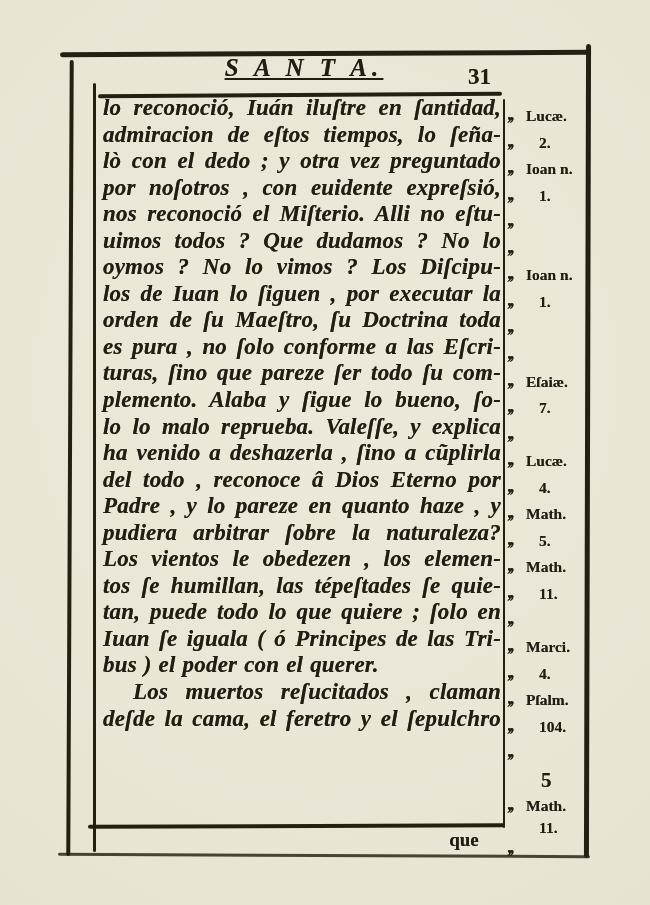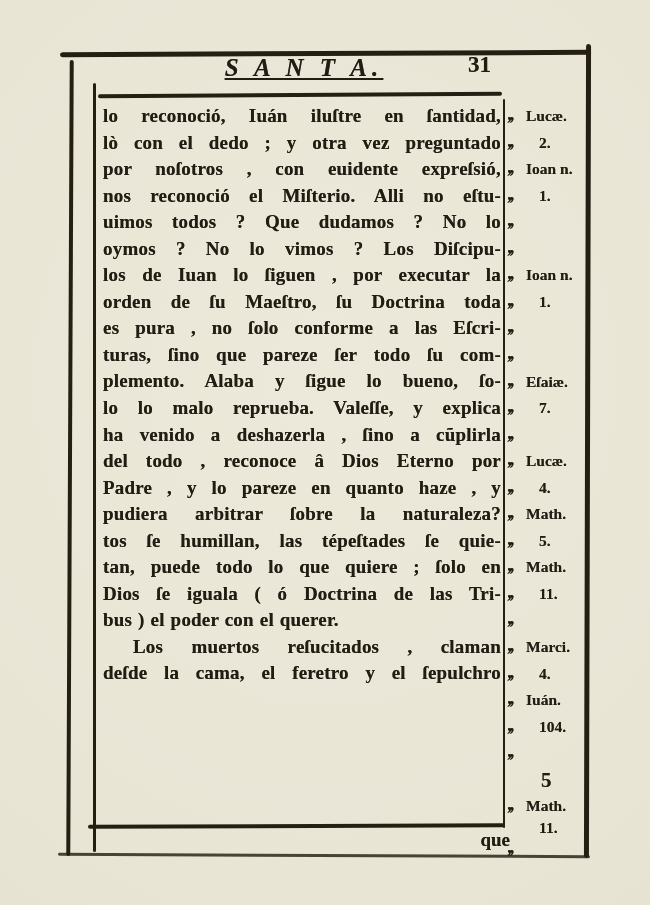--- a/index.html
+++ b/index.html
@@ -25,38 +25,38 @@
   .r-block-bottom{left:88px;top:824px;width:417px;height:4px;transform:rotate(-.2deg);}
   .r-page-bottom{left:58px;top:854px;width:532px;height:2.5px;transform:rotate(.25deg);}
   
   .htitle{
     position:absolute;left:104px;top:54px;width:400px;text-align:center;
     font-style:italic;font-weight:700;font-size:25px;letter-spacing:5px;
     text-shadow:0 0 .6px rgba(28,23,13,.65);
     text-decoration:underline;
   }
   .pagenum{
-    position:absolute;left:468px;top:52px;font-weight:700;font-size:23px;
+    position:absolute;left:468px;top:64px;font-weight:700;font-size:23px;
     text-shadow:0 0 .6px rgba(28,23,13,.65);
   }
   
   .textblock{
-    position:absolute;left:103px;top:103px;width:398px;
-    font-size:19px;font-weight:700;letter-spacing:.2px;word-spacing:1px;
+    position:absolute;left:103px;top:95px;width:398px;
+    font-size:23px;font-weight:700;letter-spacing:.2px;word-spacing:1px;font-style:italic;
   }
   .tline{
     height:26.55px;line-height:26.55px;
     text-align:justify;text-align-last:justify;
     text-shadow:0 0 .6px rgba(28,23,13,.7);
   }
   .tline.short{text-align-last:left;}
   .tline.indent{text-indent:30px;}
   
   .catchword{
-    position:absolute;left:418px;top:829px;width:92px;text-align:right;
+    position:absolute;left:418px;top:829px;width:92px;text-align:center;
     font-size:19px;font-weight:700;text-shadow:0 0 .6px rgba(28,23,13,.7);
   }
   
   .marginnotes{position:absolute;left:505px;top:103px;width:82px;height:780px;}
   .mrow{position:absolute;left:0;width:82px;height:26.55px;line-height:26.55px;}
   .mq{
     position:absolute;left:3px;top:-2px;
     font-style:italic;font-weight:700;font-size:18px;letter-spacing:-2px;
     text-shadow:0 0 .5px rgba(28,23,13,.6);
   }
@@ -80,38 +80,40 @@
   <div class="rule r-margin"></div>
   <div class="rule r-right"></div>
   <div class="rule r-block-bottom"></div>
   <div class="rule r-page-bottom soft"></div>
 
   <div class="htitle">S A N T A.</div>
   <div class="pagenum">31</div>
 
   <div class="textblock">
       <div class="tline">lo reconoció, Iuán iluſtre en ſantidad,</div>
+      <div class="tline">admiracion de eſtos tiempos, lo ſeña-</div>
       <div class="tline">lò con el dedo ; y otra vez preguntado</div>
       <div class="tline">por noſotros , con euidente expreſsió,</div>
       <div class="tline">nos reconoció el Miſterio. Alli no eſtu-</div>
       <div class="tline">uimos todos ? Que dudamos ? No lo</div>
       <div class="tline">oymos ? No lo vimos ? Los Diſcipu-</div>
       <div class="tline">los de Iuan lo ſiguen , por executar la</div>
       <div class="tline">orden de ſu Maeſtro, ſu Doctrina toda</div>
       <div class="tline">es pura , no ſolo conforme a las Eſcri-</div>
       <div class="tline">turas, ſino que pareze ſer todo ſu com-</div>
       <div class="tline">plemento. Alaba y ſigue lo bueno, ſo-</div>
       <div class="tline">lo lo malo reprueba. Valeſſe, y explica</div>
       <div class="tline">ha venido a deshazerla , ſino a cũplirla</div>
       <div class="tline">del todo , reconoce â Dios Eterno por</div>
       <div class="tline">Padre , y lo pareze en quanto haze , y</div>
       <div class="tline">pudiera arbitrar ſobre la naturaleza?</div>
+      <div class="tline">Los vientos le obedezen , los elemen-</div>
       <div class="tline">tos ſe humillan, las tépeſtades ſe quie-</div>
       <div class="tline">tan, puede todo lo que quiere ; ſolo en</div>
-      <div class="tline">Dios ſe iguala ( ó Doctrina de las Tri-</div>
+      <div class="tline">Iuan ſe iguala ( ó Principes de las Tri-</div>
       <div class="tline short">bus ) el poder con el querer.</div>
       <div class="tline indent">Los muertos reſucitados , claman</div>
       <div class="tline">deſde la cama, el feretro y el ſepulchro</div>
     </div>
 
   <div class="marginnotes">
       <div class="mrow" style="top: 0px;">
         <span class="mq">,,</span>
         <span class="ml">Lucæ.</span>
       </div>
@@ -188,21 +190,21 @@
       <div class="mrow" style="top: 531px;">
         <span class="mq">,,</span>
         <span class="ml">Marci.</span>
       </div>
       <div class="mrow" style="top: 557.55px;">
         <span class="mq">,,</span>
         <span class="ml num">4.</span>
       </div>
       <div class="mrow" style="top: 584.1px;">
         <span class="mq">,,</span>
-        <span class="ml">Iuán.</span>
+        <span class="ml">Pſalm.</span>
       </div>
       <div class="mrow" style="top: 610.65px;">
         <span class="mq">,,</span>
         <span class="ml num">104.</span>
       </div>
       <div class="mrow" style="top: 637.2px;">
         <span class="mq">,,</span>
       </div>
       <div class="mrow" style="top: 663.75px;">
         <span class="ml sig">5</span>

